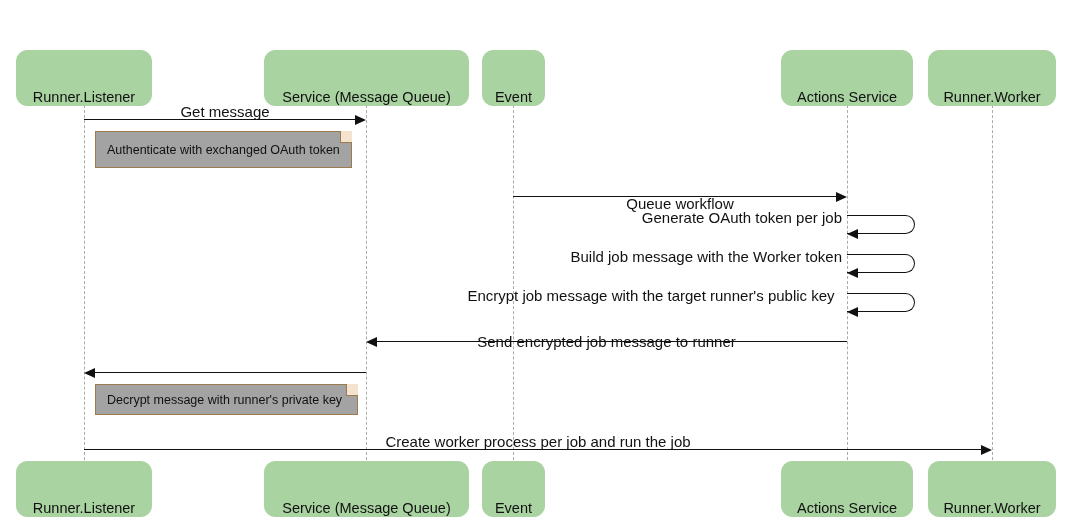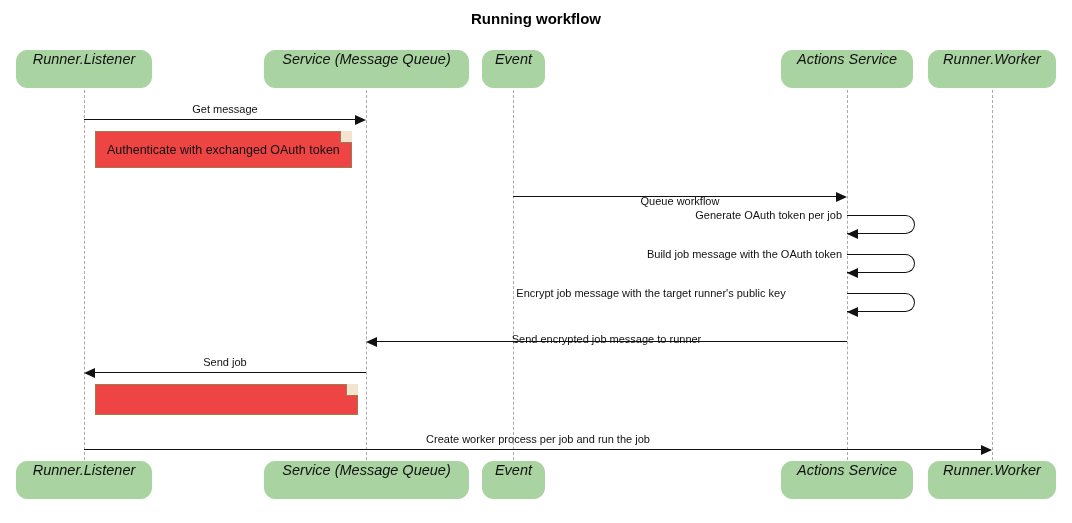--- a/index.html
+++ b/index.html
@@ -36,32 +36,31 @@
     top: 90px;
     height: 370px;
   }
   .participant {
     position: absolute;
     box-sizing: border-box;
     background: #a9d3a0;
     border: 1px solid #a9d3a0;
     border-radius: 11px;
     display: flex;
-    align-items: flex-start;
+    align-items: flex-end;
     justify-content: center;
     font-size: 14.5px;
     color: #111111;
-    height: 38px;
+    height: 56px;
     white-space: nowrap;
-    font-style: italic;
   }
   .note {
     position: absolute;
     box-sizing: border-box;
-    background: #ef4444;
+    background: #a3a3a3;
     border: 1px solid #a07martin;
     border: 1px solid #9d7b4f;
     display: flex;
     align-items: center;
     padding-left: 11px;
     font-size: 12.5px;
     color: #111;
     white-space: nowrap;
   }
   .note .fold {
@@ -89,41 +88,40 @@
     border-bottom: 5px solid transparent;
     border-left: 11px solid #111111;
   }
   .arrow-left {
     border-top: 5px solid transparent;
     border-bottom: 5px solid transparent;
     border-right: 11px solid #111111;
   }
   .msg-label {
     position: absolute;
-    font-size: 11px;
+    font-size: 15px;
     color: #111111;
     white-space: nowrap;
     text-align: center;
   }
   .selfloop {
     position: absolute;
     box-sizing: border-box;
     border: 1.4px solid #111111;
     border-left: none;
     border-top-right-radius: 10px;
     border-bottom-right-radius: 10px;
     background: transparent;
   }
 </style>
 </head>
 <body>
 
 <div id="diagram">
 
-  <div id="title">Running workflow</div>
 
   <div class="lifeline" style="left:84px;"></div>
   <div class="lifeline" style="left:366px;"></div>
   <div class="lifeline" style="left:513px;"></div>
   <div class="lifeline" style="left:847px;"></div>
   <div class="lifeline" style="left:992px;"></div>
 
   <div class="participant" style="left:16px; top:50px; width:136px;">
     <span>Runner.Listener</span>
   </div>
@@ -166,37 +164,37 @@
   </div>
 
   <div class="msg-label" style="left:513px; top:180px; width:334px;margin-top:15px;">Queue workflow</div>
   <div class="msg-line" style="left:513px; top:196px; width:323px;"></div>
   <div class="arrowhead arrow-right" style="left:836px; top:191.5px;"></div>
 
   <div class="msg-label" style="left:547px; top:209px; width:295px; text-align:right;">Generate OAuth token per job</div>
   <div class="selfloop" style="left:847px; top:215px; width:68px; height:19px;"></div>
   <div class="arrowhead arrow-left" style="left:847px; top:228.5px;"></div>
 
-  <div class="msg-label" style="left:547px; top:248px; width:295px; text-align:right;">Build job message with the OAuth token</div>
+  <div class="msg-label" style="left:547px; top:248px; width:295px; text-align:right;">Build job message with the Worker token</div>
   <div class="selfloop" style="left:847px; top:254px; width:68px; height:19px;"></div>
   <div class="arrowhead arrow-left" style="left:847px; top:267.5px;"></div>
 
   <div class="msg-label" style="left:460px; top:287px; width:382px; text-align:center;">Encrypt job message with the target runner's public key</div>
   <div class="selfloop" style="left:847px; top:293px; width:68px; height:19px;"></div>
   <div class="arrowhead arrow-left" style="left:847px; top:306.5px;"></div>
 
   <div class="msg-label" style="left:366px; top:325px; width:481px;margin-top:8px;">Send encrypted job message to runner</div>
   <div class="msg-line" style="left:377px; top:341px; width:470px;"></div>
   <div class="arrowhead arrow-left" style="left:366px; top:336.5px;"></div>
 
-  <div class="msg-label" style="left:84px; top:356px; width:282px;">Send job</div>
   <div class="msg-line" style="left:95px; top:372px; width:271px;"></div>
   <div class="arrowhead arrow-left" style="left:84px; top:367.5px;"></div>
 
   <div class="note" style="left:95px; top:384px; width:263px; height:31px;">
+    <span>Decrypt message with runner's private key</span>
     <span class="fold"></span>
   </div>
 
   <div class="msg-label" style="left:84px; top:433px; width:908px;">Create worker process per job and run the job</div>
   <div class="msg-line" style="left:84px; top:449px; width:897px;"></div>
   <div class="arrowhead arrow-right" style="left:981px; top:444.5px;"></div>
 
 </div>
 
 </body></html>

